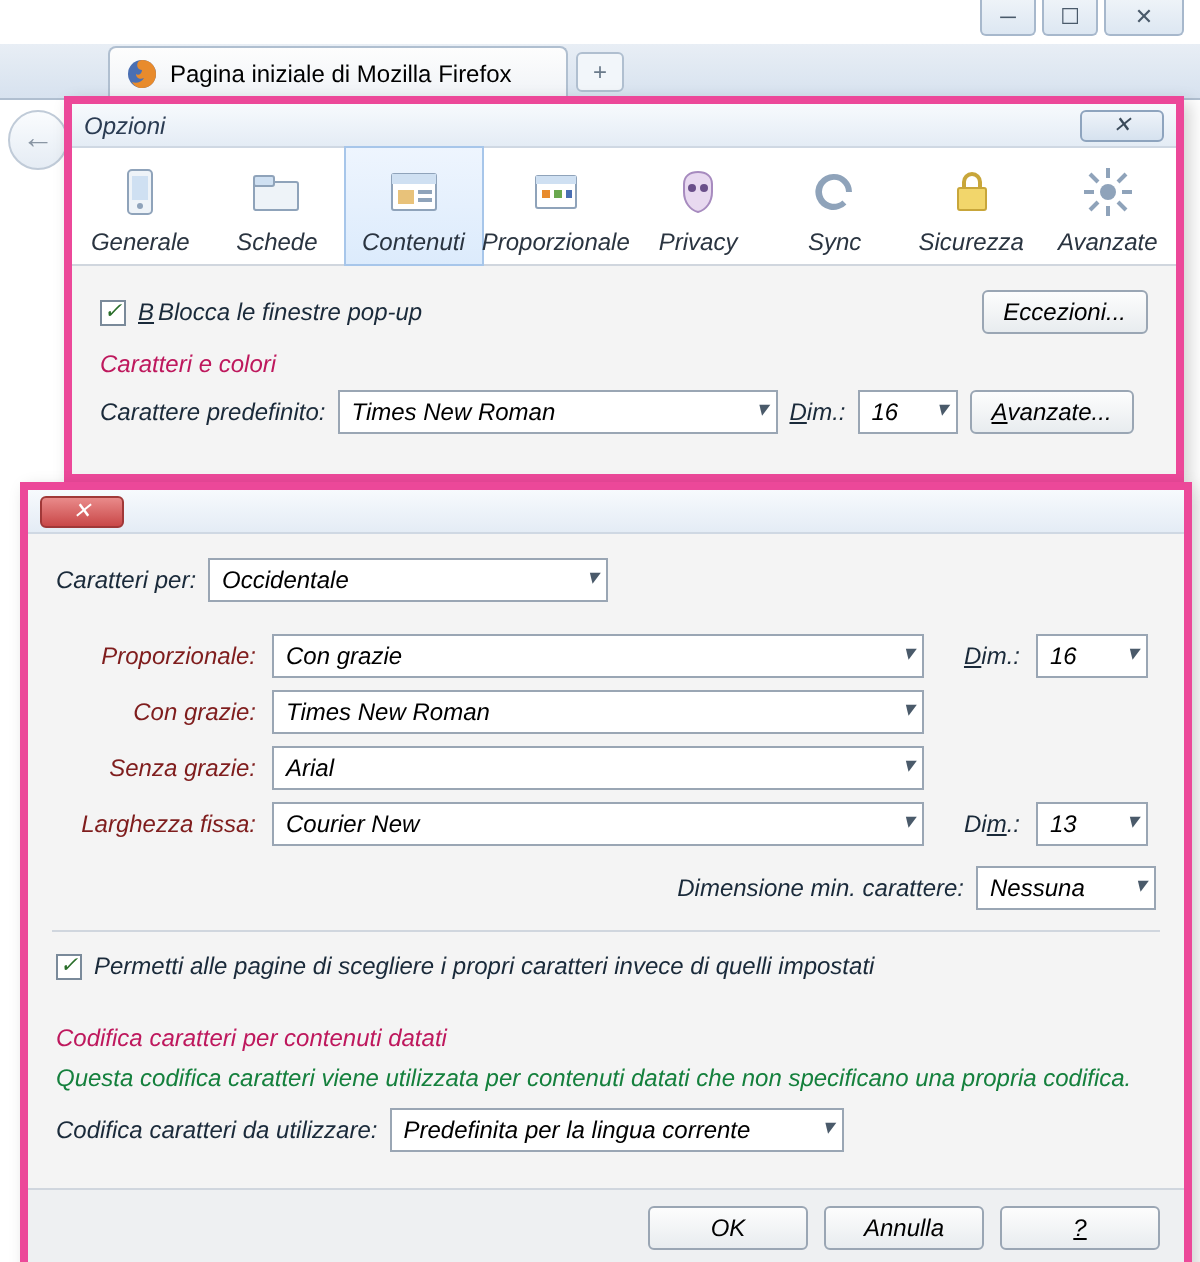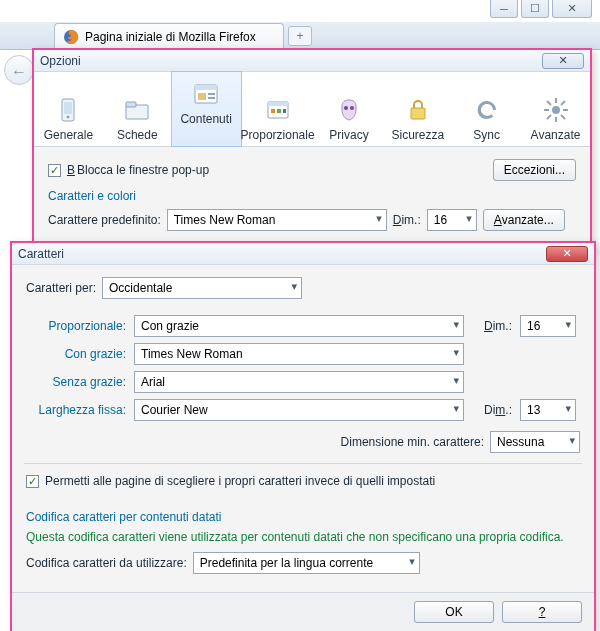--- a/index.html
+++ b/index.html
@@ -14,49 +14,49 @@
   .tabstrip { position:absolute; top:22px; left:0; right:0; height:28px; background: linear-gradient(#e8eef5,#d7e2ef); border-bottom:1px solid #b0bfd0; display:flex; align-items:flex-end; padding-left:6px;}
   .tab { height:26px; min-width:230px; background:linear-gradient(#fdfdfd,#f0f3f7); border:1px solid #b0bfd0; border-bottom:none; border-radius:4px 4px 0 0; display:flex; align-items:center; padding:0 8px; gap:6px;margin-left:48px;}
   .fx-ico { width:16px;height:16px; }
   .newtab { width:24px;height:20px;margin-left:4px;margin-bottom:3px;border:1px solid #b0bfd0;border-radius:3px;display:flex;align-items:center;justify-content:center;background:#f2f6fa;color:#6a7a8a;}
   .nav-back { position:absolute; top:55px; left:4px; width:30px;height:30px;border-radius:50%;border:1px solid #c0cbd8;background:linear-gradient(#fafcfe,#e5ecf4);display:flex;align-items:center;justify-content:center;color:#8a96a4;font-size:16px;}
   .hamburger { position:absolute; top:58px; right:8px; display:flex;flex-direction:column;gap:3px;}
   .hamburger span{width:18px;height:2px;background:#6a7684;}
   .bg-moz { position:absolute; top:90px; right:18px; font-size:22px; color:#9aa2aa; font-weight:600; letter-spacing:1px;}
 
   
-  .dialog { position:absolute; border:2px solid #ec4899; background:#f4f4f4; box-shadow: 3px 3px 8px rgba(0,0,0,.18); }
+  .dialog { position:absolute; border:4px solid #ec4899; background:#f4f4f4; box-shadow: 3px 3px 8px rgba(0,0,0,.18); font-style: italic; }
   .titlebar { height:22px; background:linear-gradient(#f7fafd,#e4ecf5); border-bottom:1px solid #cfd8e3; display:flex;align-items:center;padding:0 6px; color:#2a3b52;}
   .titlebar .title { flex:1; }
   .titlebar .closex { width:42px;height:16px;border:1px solid #8ea4be;border-radius:3px;background:linear-gradient(#eef3f9,#d6e2ef);display:flex;align-items:center;justify-content:center;font-size:11px;color:#3a4a5a;}
   .titlebar .closex.red { background:linear-gradient(#e98a8a,#c94848); border-color:#a03838; color:#fff;}
 
   
   .opt-dialog { top:48px; left:32px; width:560px; }
   .cat-row { display:flex; background:#fff; border-bottom:1px solid #d0d6de;}
-  .cat { flex:1; text-align:center; padding:6px 0 4px; display:flex; flex-direction:column; align-items:center; gap:2px;margin-top:16px;}
+  .cat { flex:1; text-align:center; padding:6px 0 4px; display:flex; flex-direction:column; align-items:center; gap:2px;}
   .cat.sel { background:linear-gradient(#eef5fe,#dcebfc); border:1px solid #a7c6ea; margin:-1px; }
   .cat .ico { width:32px; height:32px; display:flex;align-items:center;justify-content:center; }
   .cat-label { color:#2a3440; }
   .opt-body { padding:12px 14px; }
   .row { display:flex; align-items:center; gap:6px; margin-bottom:8px; }
   .chk { width:13px;height:13px;border:1px solid #7a8a9a;background:#fff;display:inline-flex;align-items:center;justify-content:center;color:#2a6e2a;font-size:11px;line-height:1;}
   .chk::after{content:"✓";}
   .btn { height:22px; padding:0 10px; border:1px solid #9aa6b4; border-radius:3px; background:linear-gradient(#fdfdfd,#e8ecef); display:inline-flex;align-items:center;}
-  .section-label { color:#0369a1; margin:4px 0 6px; }
+  .section-label { color:#be185d; margin:4px 0 6px; }
   .select { height:22px; border:1px solid #9aa6b4; background:#fff; display:inline-flex; align-items:center; position:relative; padding:0 20px 0 6px;}
   .select::after { content:"▾"; position:absolute; right:4px; top:2px; color:#4a5a6a; font-size:11px;}
   .lbl { color:#1a2a3a; }
   .ul { text-decoration: underline; }
 
   
   .fonts-dialog { top:241px; left:10px; width:586px; }
   .fonts-body { background:#f4f4f4; padding:12px 14px 10px; }
   .grid { display:grid; grid-template-columns: 100px 1fr 40px 60px; gap:6px 8px; align-items:center; }
-  .glabel { text-align:right; color:#0369a1; }
+  .glabel { text-align:right; color:#7f1d1d; }
   .wide-select { width:100%; }
   .dim-l { text-align:right; }
   .smallsel { width:56px; }
   .line { height:1px; background:#d0d6de; margin:10px -2px; }
   .help-text { color:#15803d; margin:4px 0 8px; }
   .btnrow { display:flex; gap:8px; justify-content:flex-end; padding:8px 12px; border-top:1px solid #d0d6de; background:#eef0f2;}
   .btnrow .btn { min-width:80px; justify-content:center; }
 </style>
 </head>
 <body>
@@ -140,33 +140,33 @@
             <path d="M14 4c4 0 7 2 7 6v4c0 5-3 9-7 10-4-1-7-5-7-10v-4c0-4 3-6 7-6z" fill="#e8d9f0" stroke="#a78bbf"></path>
             <circle cx="11" cy="12" r="2" fill="#6a4f8a"></circle>
             <circle cx="17" cy="12" r="2" fill="#6a4f8a"></circle>
           </svg>
         </span>
       <span class="cat-label">Privacy</span>
     </div>
     <div class="cat">
       <span class="ico">
           <svg width="28" height="28" viewBox="0 0 28 28">
+            <path d="M14 5a9 9 0 019 9h-3a6 6 0 10-1.8 4.2l2 2A9 9 0 1114 5z" fill="#8fa3ba"></path>
+          </svg>
+        </span>
+      <span class="cat-label">Sync</span>
+    </div>
+    <div class="cat">
+      <span class="ico">
+          <svg width="28" height="28" viewBox="0 0 28 28">
             <rect x="7" y="12" width="14" height="11" rx="1" fill="#f2d66b" stroke="#c8a63a"></rect>
             <path d="M10 12v-3a4 4 0 018 0v3" fill="none" stroke="#c8a63a" stroke-width="2"></path>
           </svg>
         </span>
       <span class="cat-label">Sicurezza</span>
-    </div>
-    <div class="cat">
-      <span class="ico">
-          <svg width="28" height="28" viewBox="0 0 28 28">
-            <path d="M14 5a9 9 0 019 9h-3a6 6 0 10-1.8 4.2l2 2A9 9 0 1114 5z" fill="#8fa3ba"></path>
-          </svg>
-        </span>
-      <span class="cat-label">Sync</span>
     </div>
     <div class="cat">
       <span class="ico">
           <svg width="28" height="28" viewBox="0 0 28 28">
             <circle cx="14" cy="14" r="4" fill="#8fa3ba"></circle>
             <g stroke="#8fa3ba" stroke-width="2">
               <line x1="14" y1="2" x2="14" y2="7"></line>
               <line x1="14" y1="21" x2="14" y2="26"></line>
               <line x1="2" y1="14" x2="7" y2="14"></line>
               <line x1="21" y1="14" x2="26" y2="14"></line>
@@ -200,21 +200,20 @@
       <div class="select" style="width:50px">
           <span>16</span>
         </div>
       <div class="btn"><span class="ul">A</span>vanzate...</div>
     </div>
   </div>
 </div>
 
 <div class="dialog fonts-dialog">
   <div class="titlebar">
-    <span class="title">Caratteri</span>
     <div class="closex red">✕</div>
   </div>
   <div class="fonts-body">
 
     <div class="row">
       <span class="lbl">Caratteri per:</span>
       <div class="select" style="width:200px">
           <span>Occidentale</span>
         </div>
     </div>
@@ -274,17 +273,18 @@
     <div class="help-text">Questa codifica caratteri viene utilizzata per contenuti datati che non specificano una propria codifica.</div>
     <div class="row">
       <span class="lbl">Codifica caratteri da utilizzare:</span>
       <div class="select" style="width:227px">
           <span>Predefinita per la lingua corrente</span>
         </div>
     </div>
   </div>
   <div class="btnrow">
     <div class="btn">OK</div>
+    <div class="btn">Annulla</div>
     <div class="btn">
         <span class="ul">?</span>
       </div>
   </div>
 </div>
 
 </body></html>

